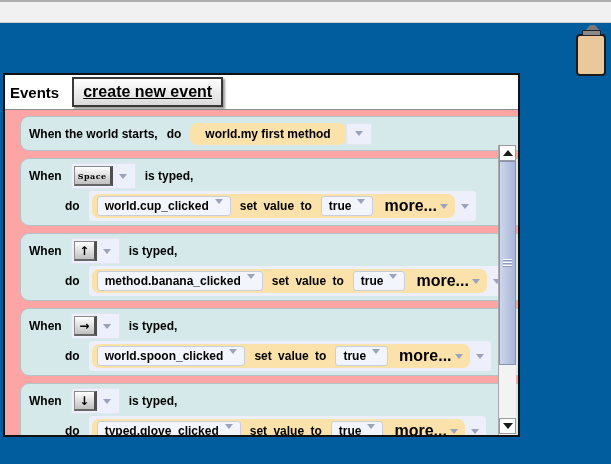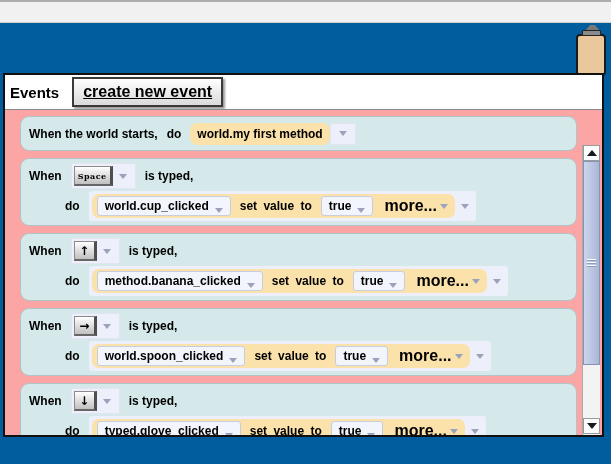--- a/index.html
+++ b/index.html
@@ -11,21 +11,21 @@
   .top-line{position:absolute;top:0;left:0;right:0;height:2px;background:#aeaeae;}
   .top-strip{position:absolute;top:2px;left:0;right:0;height:20px;background:#f1f1f1;border-bottom:1px solid #cfcfcf;}
 
   
   .clipboard{position:absolute;left:576px;top:25px;width:32px;height:53px;}
   .clip-body{position:absolute;top:9px;left:0;width:30px;height:42px;background:#eac89c;border:2px solid #1a1a1a;border-radius:4px;box-sizing:border-box;}
   .clip-peak{position:absolute;top:0;left:9px;width:5px;height:0;border-bottom:6px solid #787878;border-left:5px solid transparent;border-right:5px solid transparent;}
   .clip-top{position:absolute;top:5px;left:6px;width:19px;height:6px;background:#8a8a8a;border:1px solid #222;box-sizing:border-box;border-radius:1px;}
 
   
-  .panel{position:absolute;left:3px;top:73px;width:601px;height:364px;background:#fff;border:2px solid #111;box-sizing:border-box;}
+  .panel{position:absolute;left:3px;top:73px;width:517px;height:364px;background:#fff;border:2px solid #111;box-sizing:border-box;}
   .panel-header{display:flex;align-items:center;gap:13px;height:34px;padding-left:5px;}
   .events-title{font-size:15px;font-weight:bold;color:#000;}
   .create-btn{font-size:16px;font-weight:bold;color:#000;padding:4px 9px;background:linear-gradient(#ffffff,#dadada);border:2px solid #3a3a3a;box-shadow:2px 2px 2px rgba(0,0,0,0.4);cursor:default;text-decoration:underline;}
 
   .scrollpane{position:absolute;left:0;right:0;top:34px;bottom:0;border-top:1px solid #8a8a8a;overflow:hidden;background:#fca5a5;}
   .rows{padding:6px 0 0 15px;}
 
   .event-row{width:557px;background:#d5e9ea;border:1px solid #b2c2c6;border-radius:9px;margin-bottom:7px;padding:4px 8px;box-sizing:border-box;}
   .row-line{display:flex;align-items:center;gap:9px;min-height:25px;}
   .do-line{margin-left:36px;margin-top:2px;min-height:26px;}
@@ -39,27 +39,27 @@
   .key-dd{display:inline-flex;align-items:center;background:#edeffa;padding:2px;border:1px solid #e2e4f2;}
   .keycap{display:inline-flex;align-items:center;justify-content:center;min-width:13px;height:17px;padding:0 3px;
     background:linear-gradient(#ffffff,#c0c0c0);border:1px solid #8a8a8a;border-right:3px solid #4f4f4f;border-bottom:2px solid #666;
     font-weight:bold;color:#000;}
   .keycap.space{font-family:"DejaVu Serif",serif;font-size:8px;letter-spacing:0.5px;}
   .keycap.arrow{font-size:12px;font-family:"DejaVu Sans",sans-serif;}
   .dd-arrow{display:inline-flex;align-items:center;justify-content:center;width:20px;height:19px;}
 
   
   .method-dd{display:inline-flex;align-items:stretch;}
-  .tan-pill{background:#fbe2ab;border-radius:7px;padding:4px 7px;font-weight:bold;font-size:12px;color:#000;white-space:nowrap;}
+  .tan-pill{background:#fbe2ab;border-radius:7px;padding:4px 15px;font-weight:bold;font-size:12px;color:#000;white-space:nowrap;}
   .method-dd .dd-arrow{background:#edeffa;height:auto;width:24px;border:1px solid #e2e4f2;}
 
   
   .slot{display:inline-flex;align-items:center;background:#edeffa;border-radius:3px;padding:3px;gap:2px;}
   .stmt{display:inline-flex;align-items:center;background:#fbe2ab;border-radius:7px;padding:2px 5px;gap:9px;}
-  .white-dd{display:inline-flex;align-items:flex-end;gap:6px;background:#f3f5fc;border:1px solid #c9cddd;border-radius:3px;padding:2px 7px;font-weight:bold;font-size:12px;white-space:nowrap;}
+  .white-dd{display:inline-flex;align-items:flex-start;gap:6px;background:#f3f5fc;border:1px solid #c9cddd;border-radius:3px;padding:2px 7px;font-weight:bold;font-size:12px;white-space:nowrap;}
   .tan-dd{display:inline-flex;align-items:center;gap:3px;font-weight:bold;font-size:16px;padding:0 2px;white-space:nowrap;}
   .slot-arrow{width:16px;display:inline-flex;justify-content:center;align-items:center;height:20px;}
 
   
   .scrollbar{position:absolute;top:35px;right:2px;width:17px;bottom:0;background:#f3f3f3;border-left:1px solid #a8a8a8;}
   .sb-btn{position:absolute;left:0;right:0;height:16px;background:#fdfdfd;border:1px solid #9a9a9a;display:flex;align-items:center;justify-content:center;box-sizing:border-box;}
   .sb-up{top:0;}
   .sb-down{bottom:1px;}
   .sb-tri-up{width:0;height:0;border-left:5px solid transparent;border-right:5px solid transparent;border-bottom:6px solid #1a1a1a;}
   .sb-tri-down{width:0;height:0;border-left:5px solid transparent;border-right:5px solid transparent;border-top:6px solid #1a1a1a;}

